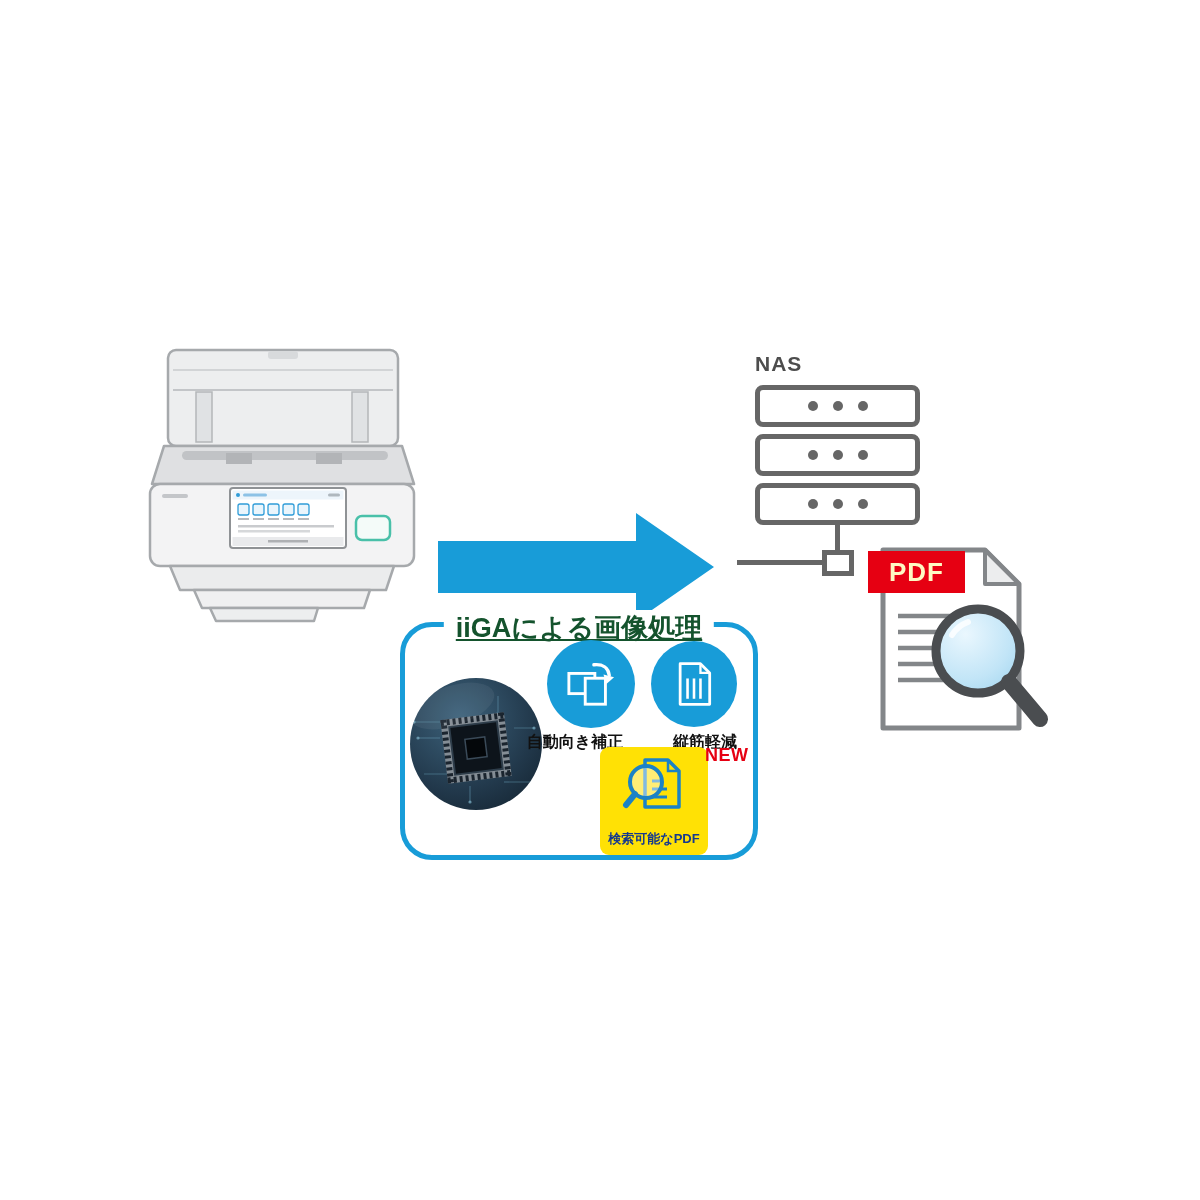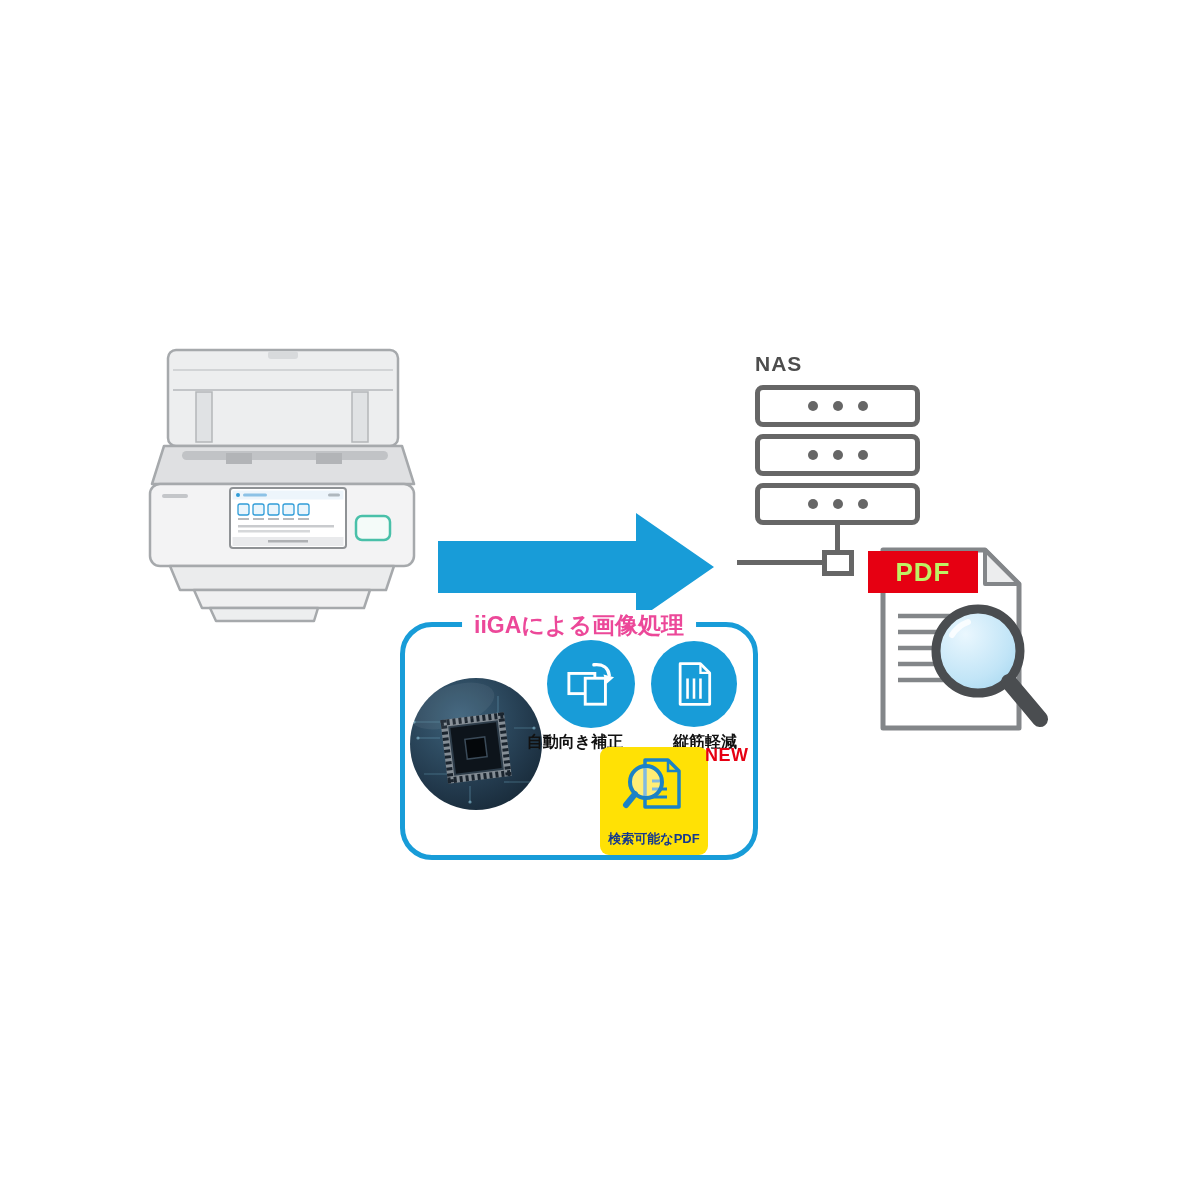--- a/index.html
+++ b/index.html
@@ -26,30 +26,30 @@
     box-sizing:border-box; margin-bottom:7px; display:flex; align-items:center;
     justify-content:center; gap:15px; }
   .nas-dot { width:10px; height:10px; border-radius:50%; background:#666666; }
   .nas-vline { left:835px; top:523px; width:5px; height:29px; background:#666666; }
   .nas-node { left:822px; top:550px; width:32px; height:26px; border:5px solid #666666;
     background:#fff; box-sizing:border-box; }
   .nas-hline { left:737px; top:560px; width:87px; height:5px; background:#666666; }
 
   
   .pdf-group { left:868px; top:533px; width:190px; height:205px; }
-  .pdf-tag { position:absolute; left:0; top:18px; width:110px; height:42px; background:#E60012;
-    color:#bef264; font-size:26px; font-weight:bold; letter-spacing:1px;
+  .pdf-tag { position:absolute; left:0; top:18px; width:97px; height:42px; background:#E60012;
+    color:#fef9c3; font-size:26px; font-weight:bold; letter-spacing:1px;
     display:flex; align-items:center; justify-content:center; }
 
   
   .process-box { left:400px; top:622px; width:358px; height:238px;
     border:5px solid #189CD8; border-radius:32px; box-sizing:border-box; background:#fff; }
   .box-title { position:absolute; top:-17px; left:50%; transform:translateX(-50%);
     background:#ffffff; padding:0 12px; white-space:nowrap;
-    font-size:23px; font-weight:bold; color:#ec4899; }
+    font-size:27px; font-weight:bold; color:#14532d;text-decoration:underline; }
   .cpu-photo { position:absolute; left:5px; top:51px; width:132px; height:132px; }
   .feat-circle { position:absolute; border-radius:50%; background:#189CD8;
     display:flex; align-items:center; justify-content:center; }
   .feat1 { left:142px; top:13px; width:88px; height:88px; }
   .feat2 { left:246px; top:14px; width:86px; height:86px; }
   .feat-label { position:absolute; font-size:16px; font-weight:bold; color:#111;
     text-align:center; line-height:1.1; }
   .feat-label1 { left:104px; top:106px; width:132px; }
   .feat-label2 { left:250px; top:106px; width:100px; }
   .yellow-card { position:absolute; left:195px; top:120px; width:108px; height:108px;

